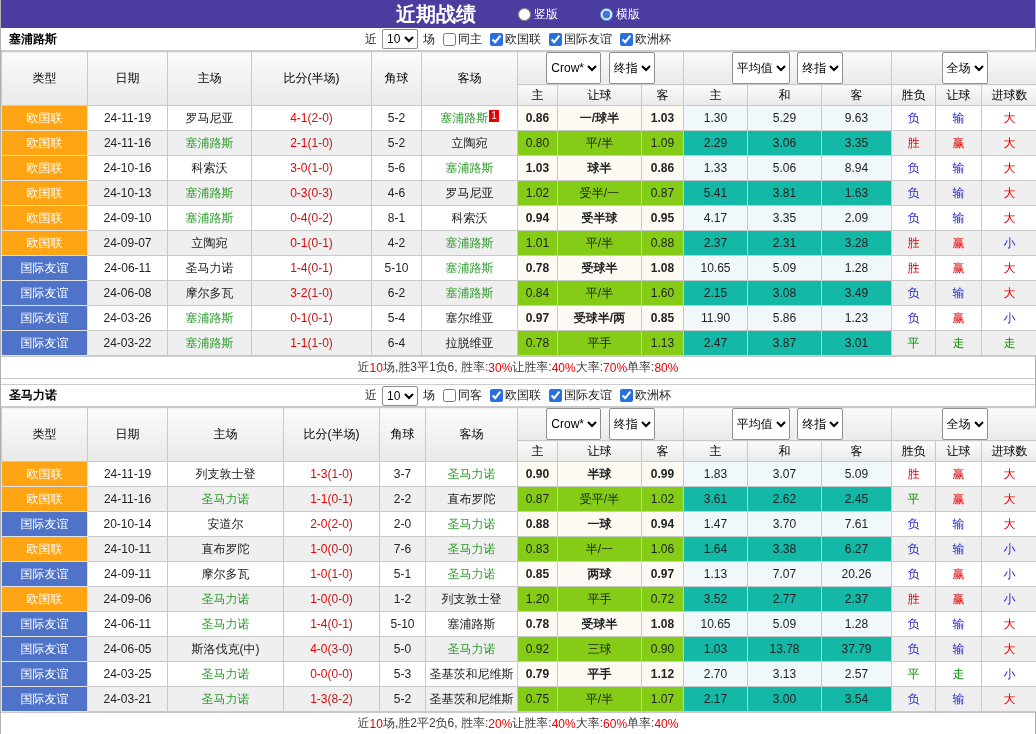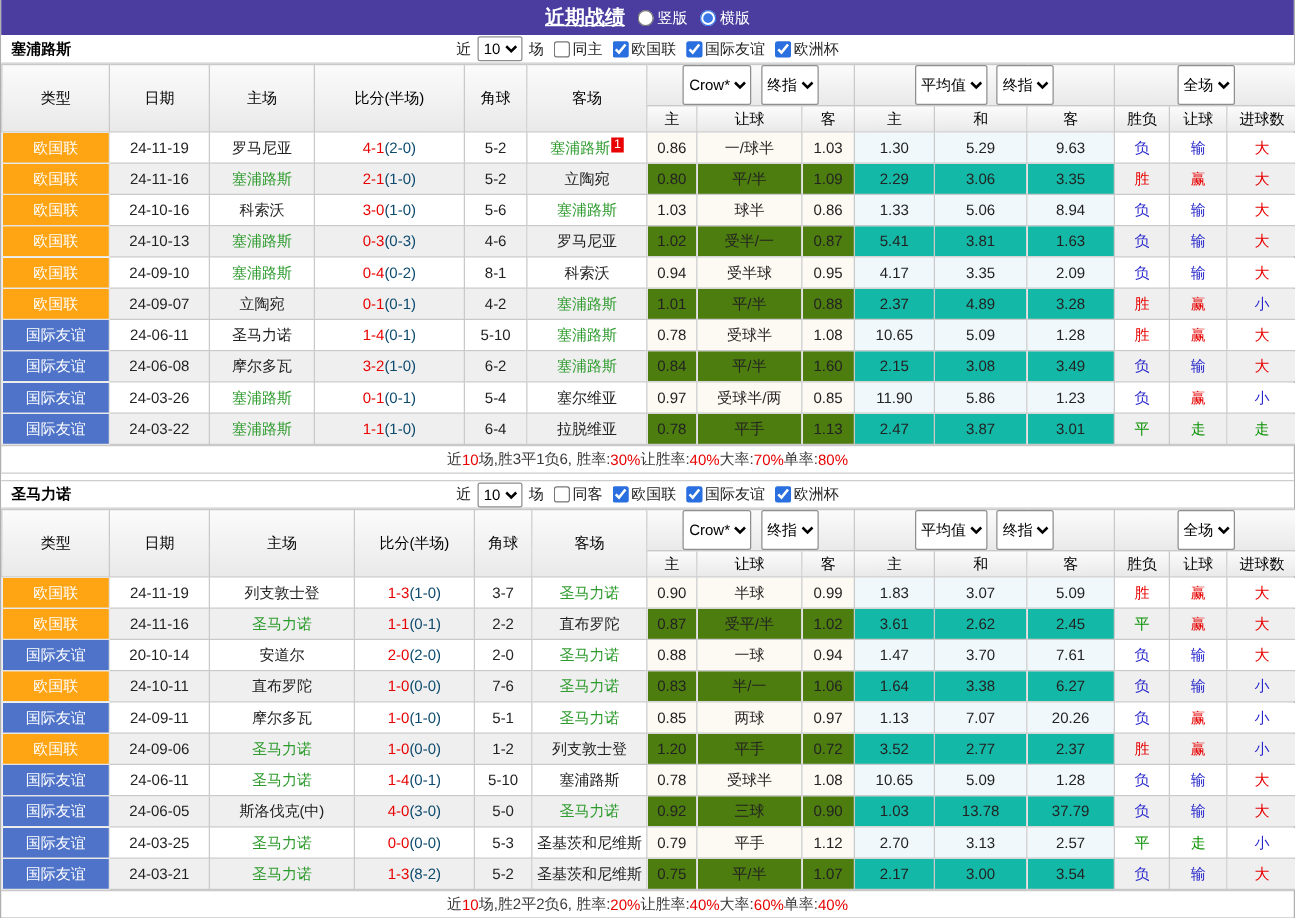--- a/index.html
+++ b/index.html
@@ -1,46 +1,46 @@
 <!DOCTYPE html>
 <html style="--accent-purple: #4a3d9f; --league-orange: #ffa413; --league-blue: #4e73c9; --team-green: #2e9b2e; --score-red: #e80000; --lose-blue: #2626cc; --draw-green: #089000;"><head>
 <meta charset="utf-8">
 <style>
   * { box-sizing: border-box; }
   body { margin:0; background:#fff; font-family:"Liberation Sans","DejaVu Sans",sans-serif; font-size:12px; color:#222; }
   .page { width:1036px; border:1px solid #b0b0b0; border-top:none; }
   .title-bar { height:28px; background:var(--accent-purple,#4a3d9f); color:#fff; display:flex; align-items:center; justify-content:center; gap:10px; }
-  .title-bar .title { font-weight:bold; font-size:16px;text-decoration:underline; }
-  .radio-item { display:inline-flex; align-items:center; gap:3px; cursor:default; }
+  .title-bar .title { font-weight:bold; font-size:20px; }
+  .radio-item { display:inline-flex; align-items:center; gap:3px; cursor:default;margin-left:32px; }
   .radio-item input { margin:0; width:13px; height:13px; accent-color:#3a78e7; }
   .controls { height:23px; position:relative; display:flex; align-items:center; background:#fff; border-bottom:1px solid #ccc; }
   .team-name { position:absolute; left:8px; font-weight:bold; color:#000; }
   .filter { margin:0 auto; display:flex; align-items:center; gap:2px; }
   .filter select { margin:0 3px; }
   select { font-size:12px; height:20px; border:1px solid #8f8f8f; background:#fff; border-radius:2px; }
   input[type=checkbox] { width:13px; height:13px; margin:0 0 0 6px; accent-color:#2a6fe0; }
   table { border-collapse:collapse; table-layout:fixed; width:1036px; }
   th, td { border:1px solid #c9c9c9; text-align:center; overflow:hidden; white-space:nowrap; padding:0; }
   th { background:linear-gradient(#fbfbfb,#e9e9e9); font-weight:normal; height:21px; color:#000; }
   thead select { height:32px; margin:0 2px; }
   td { height:25px; }
   tr.odd td { background:#fff; }
   tr.even td { background:#efefef; }
-  tr.odd td.c-crow { background:#fdf9f3; }
-  tr.even td.c-crow { background:#4d7c0f; }
+  tr.odd td.c-crow { background:#fdf9f3;font-weight:bold; }
+  tr.even td.c-crow { background:#84cc16; }
   tr.odd td.c-avg { background:#f1f8fc;margin-top:31px; }
   tr.even td.c-avg { background:#14b8a6; }
   td.league { color:#fff; border-color:#e2e2e2; }
   td.league.o { background:var(--league-orange,#ffa413); }
   td.league.bl { background:var(--league-blue,#4e73c9); }
   .t-green { color:var(--team-green,#2e9b2e); }
   .t-red, .score-main { color:var(--score-red,#e80000); }
   .t-blue { color:var(--lose-blue,#2626cc); }
   .t-g2 { color:var(--draw-green,#089000); }
-  .score-half { color:#0c4a6e; }
+  .score-half { color:#b91c1c; }
   .badge1 { display:inline-block; background:var(--score-red,#e80000); color:#fff; font-size:10px; line-height:12px; padding:0 2px; margin-left:1px; vertical-align:top; }
   .summary { height:22px; border-top:1px solid #c9c9c9; display:flex; align-items:center; justify-content:center; color:#3a3a3a; }
   .gap { height:6px; background:#fff; border-top:1px solid #ccc; }
 </style>
 </head>
 <body>
 
 <div class="page">
 
   <div class="title-bar">
@@ -212,21 +212,21 @@
             <td class="league o">欧国联</td>
             <td>24-09-07</td>
             <td>立陶宛</td>
             <td><span class="score-main">0-1</span><span class="score-half">(0-1)</span></td>
             <td>4-2</td>
             <td><span class="t-green">塞浦路斯</span></td>
             <td class="c-crow">1.01</td>
             <td class="c-crow">平/半</td>
             <td class="c-crow">0.88</td>
             <td class="c-avg">2.37</td>
-            <td class="c-avg">4.89</td>
+            <td class="c-avg">2.31</td>
             <td class="c-avg">3.28</td>
             <td class="t-red">胜</td>
             <td class="t-red">赢</td>
             <td class="t-blue">小</td>
           </tr>
           <tr class="odd">
             <td class="league bl">国际友谊</td>
             <td>24-06-11</td>
             <td>圣马力诺</td>
             <td><span class="score-main">1-4</span><span class="score-half">(0-1)</span></td>

